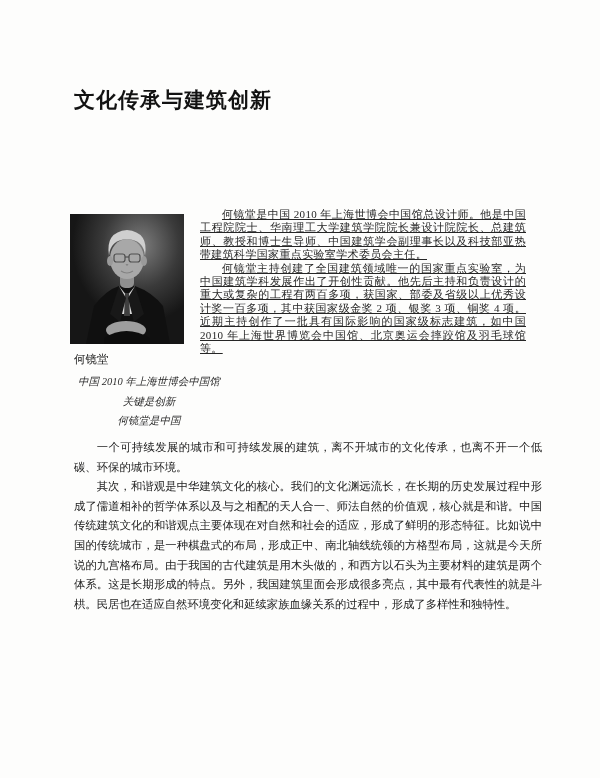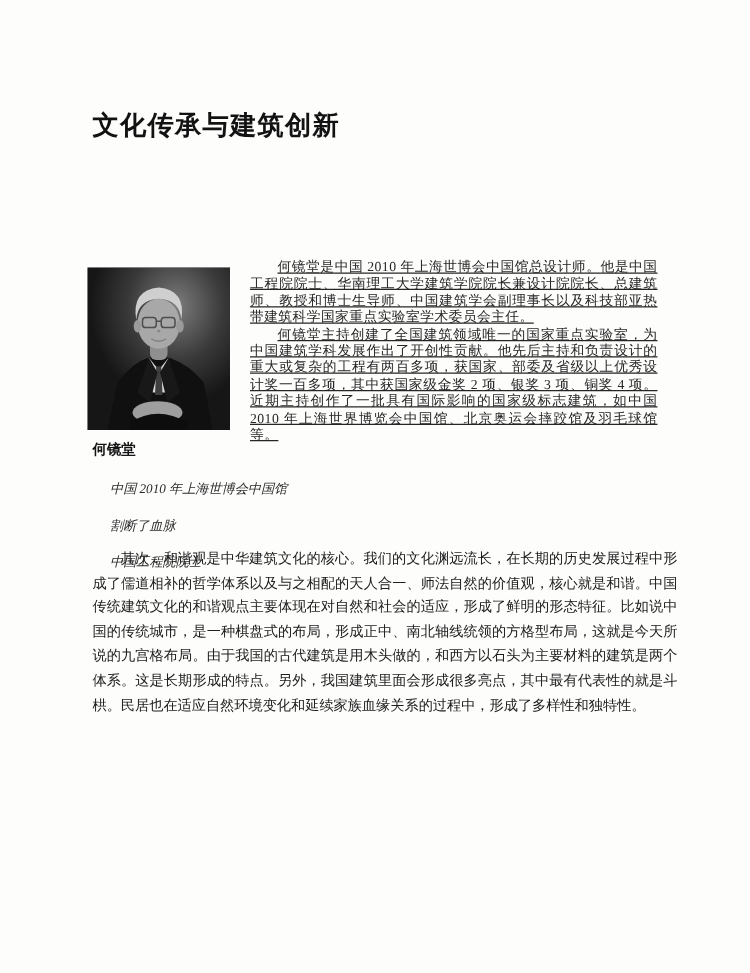--- a/index.html
+++ b/index.html
@@ -42,33 +42,33 @@
     line-height: 13.4px;
     letter-spacing: 0.35px;
     text-align: justify;
     color: #262626;
   }
   .bio p { margin: 0; text-indent: 2em; text-decoration: underline; }
   .caption-name {
     position: absolute;
     left: 74px; top: 352px;
     font-family: "Liberation Sans", sans-serif;
-    font-weight: 700;
+    font-weight: 400;
     font-size: 11.5px;
     color: #141414;
   }
   .caption-lines {
     position: absolute;
     left: 74px; top: 370px;
     font-style: italic;
     font-size: 10.5px;
     line-height: 15.5px;
     color: #2a2a2a;
   }
-  .caption-lines div { margin: 14px; }
+  .caption-lines div { margin: 4px; text-align: center; }
   .main {
     position: absolute;
     left: 74px; top: 438px;
     width: 468px;
     font-size: 11.35px;
     line-height: 19.6px;
     text-align: justify;
     color: #202020;
   }
   .main p { margin: 0; text-indent: 2em; }
@@ -135,21 +135,22 @@
 
   <div class="bio">
     <p>何镜堂是中国 2010 年上海世博会中国馆总设计师。他是中国工程院院士、华南理工大学建筑学院院长兼设计院院长、总建筑师、教授和博士生导师、中国建筑学会副理事长以及科技部亚热带建筑科学国家重点实验室学术委员会主任。</p>
     <p>何镜堂主持创建了全国建筑领域唯一的国家重点实验室，为中国建筑学科发展作出了开创性贡献。他先后主持和负责设计的重大或复杂的工程有两百多项，获国家、部委及省级以上优秀设计奖一百多项，其中获国家级金奖 2 项、银奖 3 项、铜奖 4 项。近期主持创作了一批具有国际影响的国家级标志建筑，如中国 2010 年上海世界博览会中国馆、北京奥运会摔跤馆及羽毛球馆等。</p>
   </div>
 
   <div class="caption-name">何镜堂</div>
 
   <div class="caption-lines">
     <div>中国 2010 年上海世博会中国馆</div>
-    <div>割断了血脉</div>
-    <div>中国工程院院士</div>
+    <div>关键是创新</div>
+    <div>何镜堂是中国</div>
   </div>
 
   <div class="main">
+    <p class="intro-para">一个可持续发展的城市和可持续发展的建筑，离不开城市的文化传承，也离不开一个低碳、环保的城市环境。</p>
     <p class="body-para">其次，和谐观是中华建筑文化的核心。我们的文化渊远流长，在长期的历史发展过程中形成了儒道相补的哲学体系以及与之相配的天人合一、师法自然的价值观，核心就是和谐。中国传统建筑文化的和谐观点主要体现在对自然和社会的适应，形成了鲜明的形态特征。比如说中国的传统城市，是一种棋盘式的布局，形成正中、南北轴线统领的方格型布局，这就是今天所说的九宫格布局。由于我国的古代建筑是用木头做的，和西方以石头为主要材料的建筑是两个体系。这是长期形成的特点。另外，我国建筑里面会形成很多亮点，其中最有代表性的就是斗栱。民居也在适应自然环境变化和延续家族血缘关系的过程中，形成了多样性和独特性。</p>
   </div>
 
 </div>
 
 </body></html>

